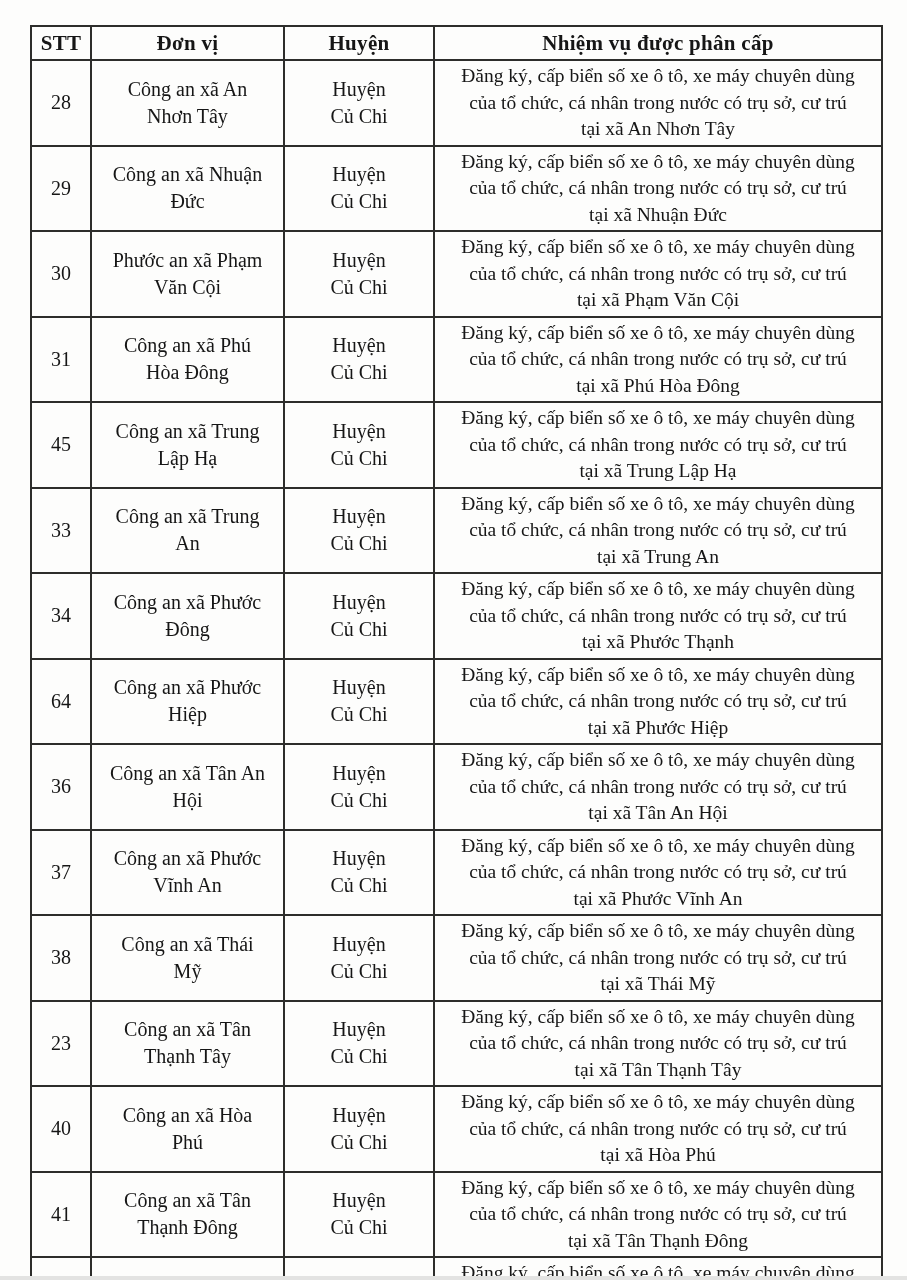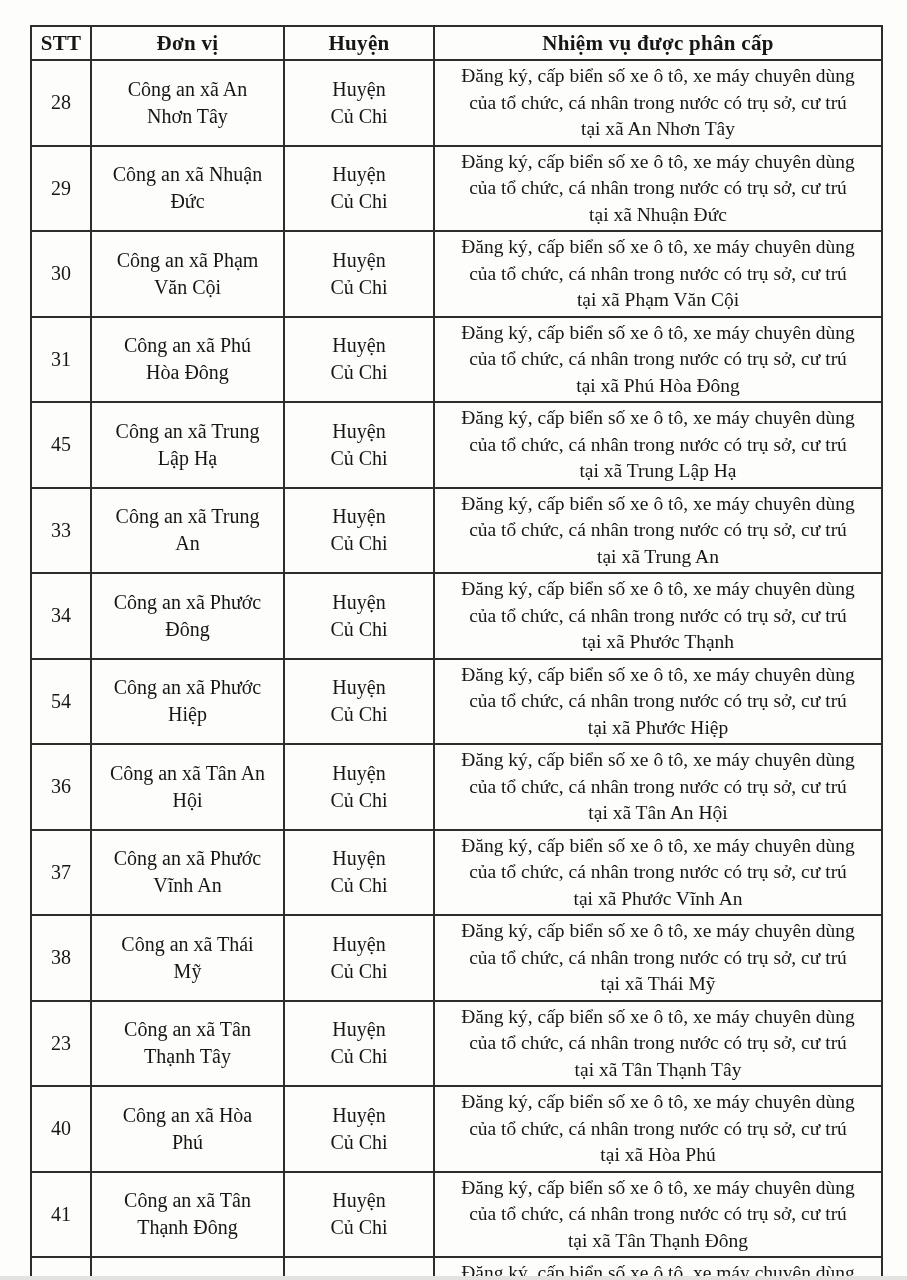--- a/index.html
+++ b/index.html
@@ -101,21 +101,21 @@
         <td class="task">Đăng ký, cấp biển số xe ô tô, xe máy chuyên dùng của tổ chức, cá nhân trong nước có trụ sở, cư trú tại xã An Nhơn Tây</td>
       </tr>
         <tr>
         <td class="stt">29</td>
         <td class="donvi">Công an xã Nhuận Đức</td>
         <td class="huyen">Huyện Củ Chi</td>
         <td class="task">Đăng ký, cấp biển số xe ô tô, xe máy chuyên dùng của tổ chức, cá nhân trong nước có trụ sở, cư trú tại xã Nhuận Đức</td>
       </tr>
         <tr>
         <td class="stt">30</td>
-        <td class="donvi">Công an xã Phạm Văn Cội</td>
+        <td class="donvi">Phước an xã Phạm Văn Cội</td>
         <td class="huyen">Huyện Củ Chi</td>
         <td class="task">Đăng ký, cấp biển số xe ô tô, xe máy chuyên dùng của tổ chức, cá nhân trong nước có trụ sở, cư trú tại xã Phạm Văn Cội</td>
       </tr>
         <tr>
         <td class="stt">31</td>
         <td class="donvi">Công an xã Phú Hòa Đông</td>
         <td class="huyen">Huyện Củ Chi</td>
         <td class="task">Đăng ký, cấp biển số xe ô tô, xe máy chuyên dùng của tổ chức, cá nhân trong nước có trụ sở, cư trú tại xã Phú Hòa Đông</td>
       </tr>
         <tr>
@@ -130,21 +130,21 @@
         <td class="huyen">Huyện Củ Chi</td>
         <td class="task">Đăng ký, cấp biển số xe ô tô, xe máy chuyên dùng của tổ chức, cá nhân trong nước có trụ sở, cư trú tại xã Trung An</td>
       </tr>
         <tr>
         <td class="stt">34</td>
         <td class="donvi">Công an xã Phước Đông</td>
         <td class="huyen">Huyện Củ Chi</td>
         <td class="task">Đăng ký, cấp biển số xe ô tô, xe máy chuyên dùng của tổ chức, cá nhân trong nước có trụ sở, cư trú tại xã Phước Thạnh</td>
       </tr>
         <tr>
-        <td class="stt">54</td>
+        <td class="stt">64</td>
         <td class="donvi">Công an xã Phước Hiệp</td>
         <td class="huyen">Huyện Củ Chi</td>
         <td class="task">Đăng ký, cấp biển số xe ô tô, xe máy chuyên dùng của tổ chức, cá nhân trong nước có trụ sở, cư trú tại xã Phước Hiệp</td>
       </tr>
         <tr>
         <td class="stt">36</td>
         <td class="donvi">Công an xã Tân An Hội</td>
         <td class="huyen">Huyện Củ Chi</td>
         <td class="task">Đăng ký, cấp biển số xe ô tô, xe máy chuyên dùng của tổ chức, cá nhân trong nước có trụ sở, cư trú tại xã Tân An Hội</td>
       </tr>

